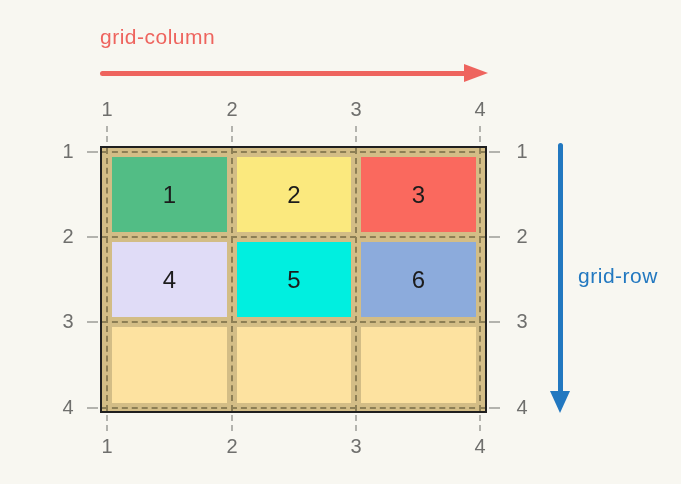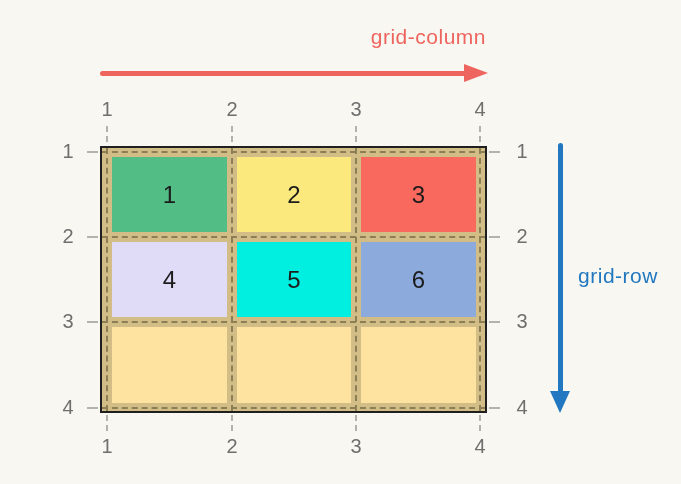--- a/index.html
+++ b/index.html
@@ -5,21 +5,21 @@
   html, body { margin: 0; padding: 0; }
   body {
     width: 681px; height: 484px;
     position: relative;
     background: var(--page-bg, #f8f7f1);
     font-family: "Liberation Sans", sans-serif;
     overflow: hidden;
   }
   
   .axis-label { position: absolute; font-size: 21px; letter-spacing: 0.5px; }
-  .gc-label { left: 100px; top: 25px; width: 386px; text-align: right; color: var(--column-accent, #ee645e); }
+  .gc-label { left: 100px; top: 25px; width: 386px; text-align: left; color: var(--column-accent, #ee645e); }
   .gr-label { left: 562px; top: 264px; width: 112px; text-align: center; color: var(--row-accent, #2278c0); }
 
   
   .arrow-shaft { position: absolute; background: var(--column-accent, #ee645e); border-radius: 3px; }
   .gc-shaft { left: 100px; top: 71px; width: 366px; height: 5px; }
   .gc-head { position: absolute; left: 464px; top: 64px; width: 0; height: 0;
              border-left: 24px solid var(--column-accent, #ee645e);
              border-top: 9px solid transparent; border-bottom: 9px solid transparent; }
   .gr-shaft { left: 558px; top: 143px; width: 5px; height: 250px; background: var(--row-accent, #2278c0); }
   .gr-head { position: absolute; left: 550px; top: 391px; width: 0; height: 0;

